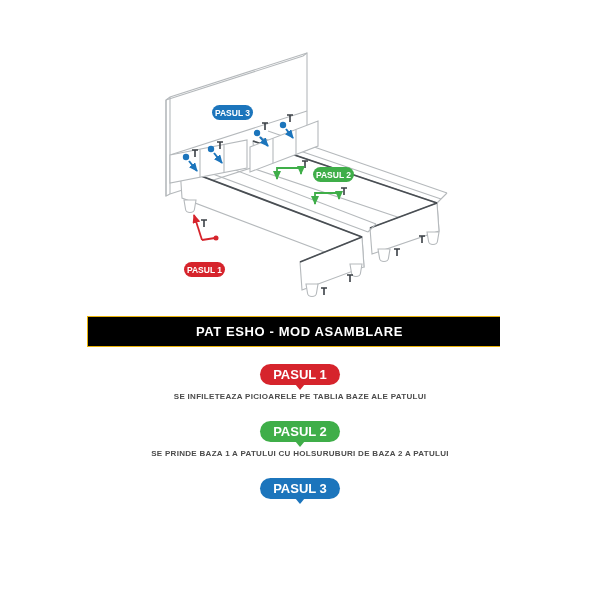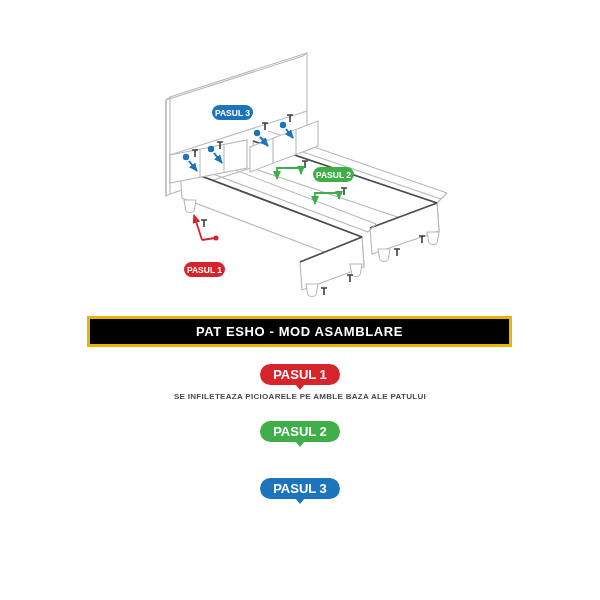--- a/index.html
+++ b/index.html
@@ -1,24 +1,23 @@
 <!DOCTYPE html>
 <html><head>
 <meta charset="utf-8">
 <style>
   html,body{margin:0;padding:0;background:#ffffff;}
   .canvas{
     position:relative;width:500px;height:600px;background:#ffffff;overflow:hidden;
     font-family:"Liberation Sans","DejaVu Sans",sans-serif;
-    padding-left:24px;
   }
   .diagram-svg{position:absolute;left:0;top:0;}
   .banner{
     position:absolute;left:87px;top:316px;width:425px;height:31px;
-    box-sizing:border-box;background:#000;border:3px solid #eab308;
+    box-sizing:border-box;background:#000;border:1px solid #eab308;
     display:flex;align-items:center;justify-content:center;
     color:#fff;font-weight:bold;font-size:13px;letter-spacing:.6px;white-space:nowrap;
   }
   .step{position:absolute;left:0;width:600px;text-align:center;}
   .step-badge{
     position:relative;display:inline-block;padding:3px 13px;border-radius:11px;
     font-weight:bold;font-size:13px;line-height:15px;
   }
   .step-badge::after{
     content:"";position:absolute;left:50%;bottom:-5px;margin-left:-5px;width:0;height:0;
@@ -164,27 +163,28 @@
   </svg>
 
   <div class="banner">
     <span>PAT ESHO - MOD ASAMBLARE</span>
   </div>
 
   <div class="step" style="top:364px;">
     <span class="step-badge c-red">
       <span class="step-badge-label">PASUL 1</span>
     </span>
-    <div class="step-desc">SE INFILETEAZA PICIOARELE PE AMBLE BAZA ALE PATULUI</div>
+    <div class="step-desc">SE INFILETEAZA PICIOARELE PE TABLIA BAZE ALE PATULUI</div>
   </div>
 
   <div class="step" style="top:421px;">
     <span class="step-badge c-green">
       <span class="step-badge-label">PASUL 2</span>
     </span>
+    <div class="step-desc">SE PRINDE BAZA 1 A PATULUI CU HOLSURUBURI DE BAZA 2 A PATULUI</div>
   </div>
 
   <div class="step" style="top:478px;">
     <span class="step-badge c-blue">
       <span class="step-badge-label">PASUL 3</span>
     </span>
   </div>
 
 </div>
 

